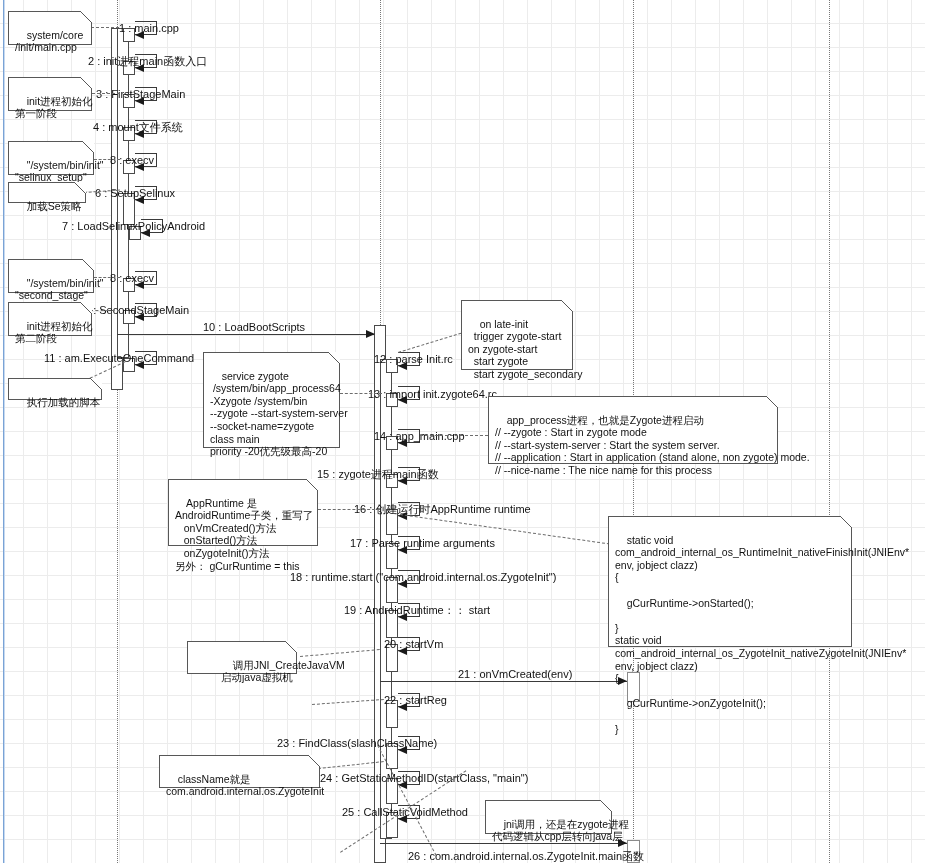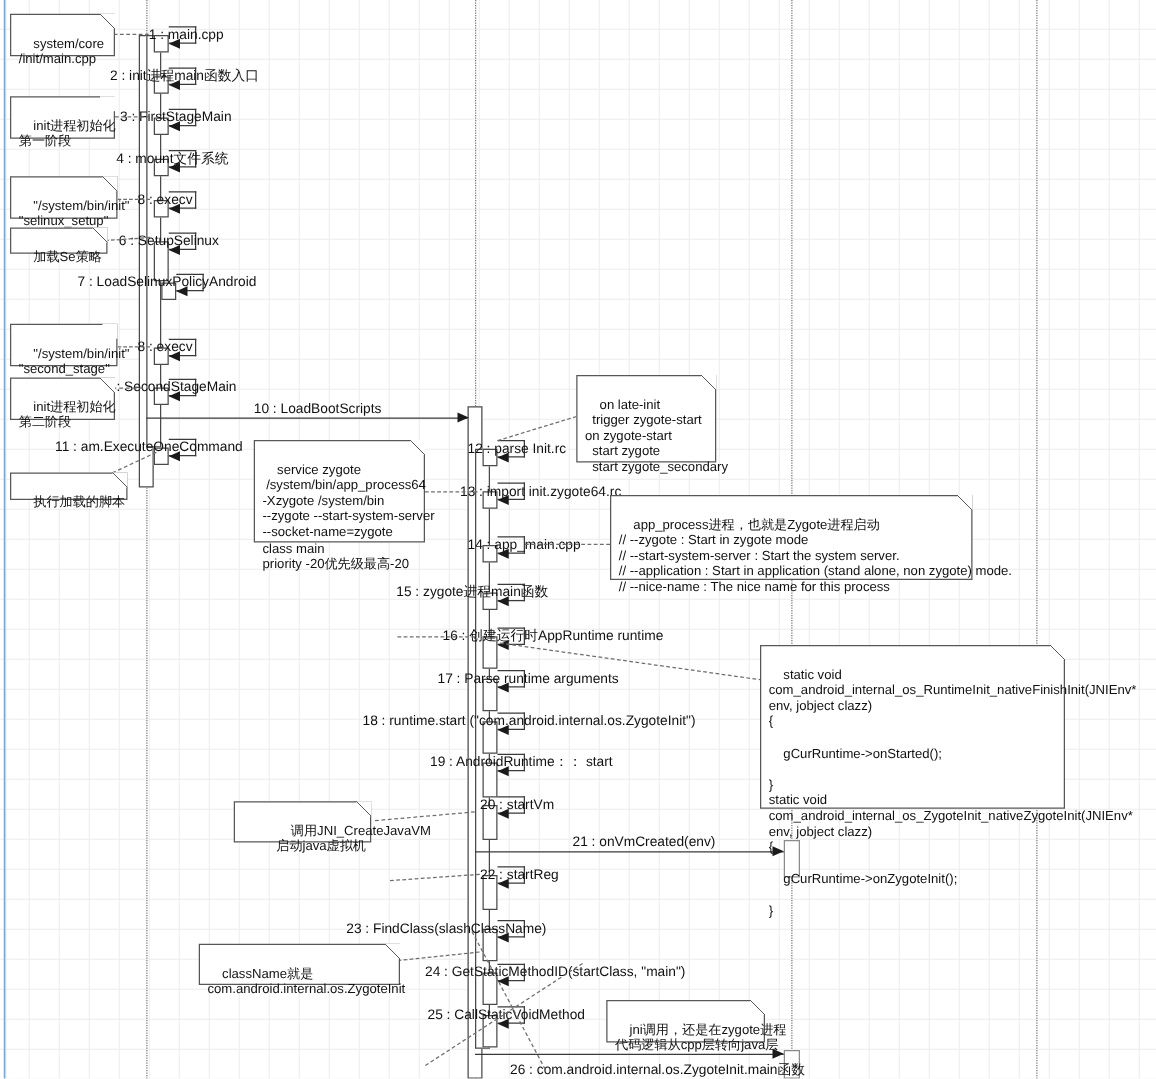--- a/index.html
+++ b/index.html
@@ -170,21 +170,21 @@
   <div class="selfcall" style="left:398px;top:693px;width:22px;height:14px;"></div>
   <div class="arrow-l" style="left:398px;top:703px;"></div>
   <div class="msg-label" style="left:384px;top:694px;">22 : startReg</div>
 
   <div class="selfcall" style="left:398px;top:736px;width:22px;height:14px;"></div>
   <div class="arrow-l" style="left:398px;top:746px;"></div>
   <div class="msg-label" style="left:277px;top:737px;">23 : FindClass(slashClassName)</div>
 
   <div class="selfcall" style="left:398px;top:771px;width:22px;height:14px;"></div>
   <div class="arrow-l" style="left:398px;top:781px;"></div>
-  <div class="msg-label" style="left:320px;top:772px;margin-left:20px;">24 : GetStaticMethodID(startClass, "main")</div>
+  <div class="msg-label" style="left:320px;top:772px;">24 : GetStaticMethodID(startClass, "main")</div>
 
   <div class="selfcall" style="left:398px;top:805px;width:22px;height:14px;"></div>
   <div class="arrow-l" style="left:398px;top:815px;"></div>
   <div class="msg-label" style="left:342px;top:806px;">25 : CallStaticVoidMethod</div>
 
   <div class="msg-line" style="left:380px;top:681px;width:247px;"></div>
   <div class="arrow-r" style="left:618px;top:677px;"></div>
   <div class="msg-label" style="left:458px;top:668px;">21 : onVmCreated(env)</div>
 
   <div class="msg-line" style="left:380px;top:843px;width:247px;"></div>
@@ -242,21 +242,21 @@
     <span>init进程初始化
 第二阶段</span>
     <span class="foldcut"></span>
   </div>
 
   <div class="note" style="left:8px;top:378px;width:94px;height:22px;">
     <span>执行加载的脚本</span>
     <span class="foldcut"></span>
   </div>
 
-  <div class="note" style="left:203px;top:352px;width:137px;height:82px;">
+  <div class="note" style="left:203px;top:352px;width:137px;height:96px;">
     <span>service zygote
  /system/bin/app_process64
 -Xzygote /system/bin
 --zygote --start-system-server
 --socket-name=zygote
 class main
 priority -20优先级最高-20</span>
     <span class="foldcut"></span>
   </div>
 
@@ -271,20 +271,29 @@
 
   <div class="note" style="left:488px;top:396px;width:290px;height:68px;">
     <span>app_process进程，也就是Zygote进程启动
 // --zygote : Start in zygote mode
 // --start-system-server : Start the system server.
 // --application : Start in application (stand alone, non zygote) mode.
 // --nice-name : The nice name for this process</span>
     <span class="foldcut"></span>
   </div>
 
+  <div class="note" style="left:168px;top:479px;width:150px;height:67px;">
+    <span>AppRuntime 是
+AndroidRuntime子类，重写了
+   onVmCreated()方法
+   onStarted()方法
+   onZygoteInit()方法
+另外： gCurRuntime = this</span>
+    <span class="foldcut"></span>
+  </div>
 
   <div class="note" style="left:608px;top:516px;width:244px;height:131px;">
     <span>static void
 com_android_internal_os_RuntimeInit_nativeFinishInit(JNIEnv*
 env, jobject clazz)
 {
 
     gCurRuntime-&gt;onStarted();
 
 }

